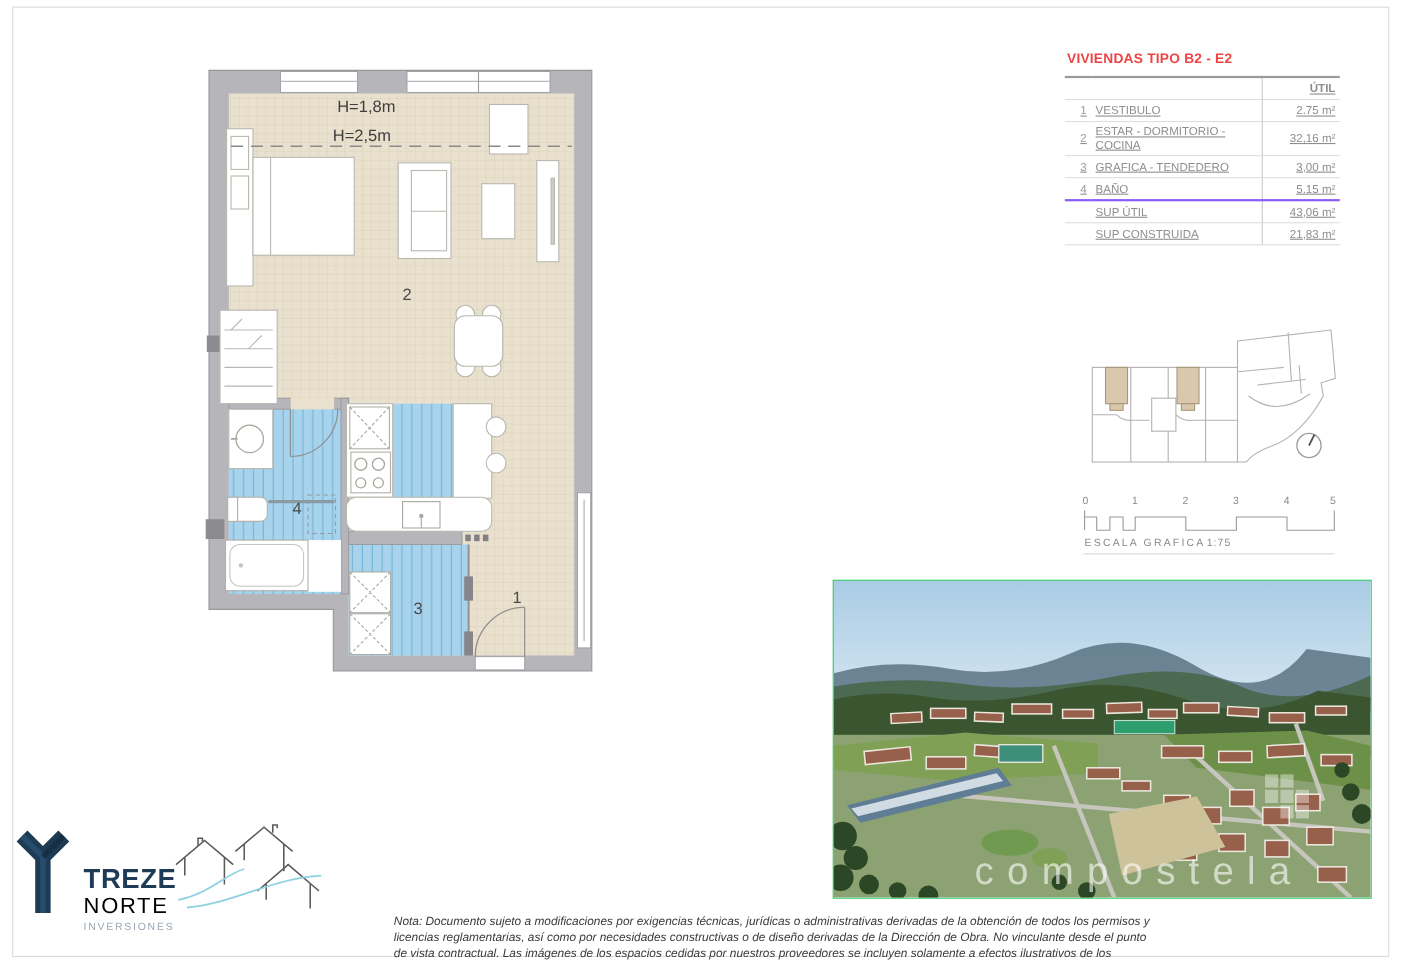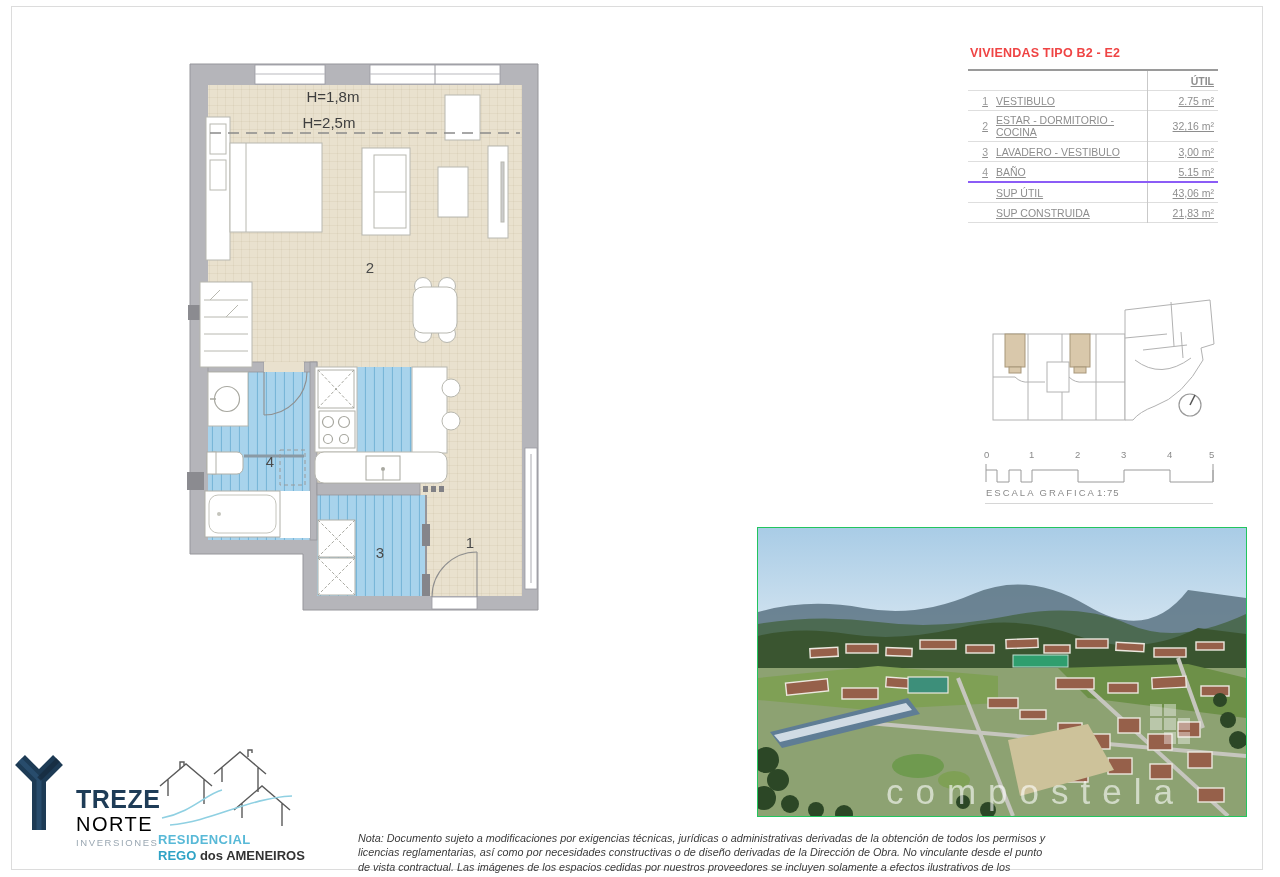--- a/index.html
+++ b/index.html
@@ -210,21 +210,21 @@
         <td class="name">VESTIBULO</td>
         <td class="val">2.75 m²</td>
       </tr>
       <tr>
         <td class="num">2</td>
         <td class="name">ESTAR - DORMITORIO - COCINA</td>
         <td class="val">32,16 m²</td>
       </tr>
       <tr>
         <td class="num">3</td>
-        <td class="name">LAVADERO - VESTIBULO</td>
+        <td class="name">GRAFICA - TENDEDERO</td>
         <td class="val">3,00 m²</td>
       </tr>
       <tr>
         <td class="num">4</td>
         <td class="name">BAÑO</td>
         <td class="val">5.15 m²</td>
       </tr>
       <tr class="total-first">
         <td class="num"></td>
         <td class="name">SUP ÚTIL</td>
@@ -390,20 +390,16 @@
         <path d="M28,23 v-7 h4 v3"></path>
         <path d="M62,28 L88,6 L114,28 M106,21 V46 M70,21 V36"></path>
         <path d="M96,11 v-7 h4 v3"></path>
         <path d="M82,64 L110,40 L138,64 M130,57 V80 M90,57 V72"></path>
       </g>
       <g fill="none" stroke="#8fd0e2" stroke-width="1.6">
         <path d="M10,72 C40,66 54,48 70,44"></path>
         <path d="M18,79 C62,75 96,52 140,50"></path>
       </g>
     </svg>
-    <div class="resid-text">
-      <div class="resid-l1">RESIDENCIAL</div>
-      <div><span class="resid-accent">REGO</span><span class="resid-rest"> dos AMENEIROS</span></div>
-    </div>
   </div>
 
   <p class="note">Nota: Documento sujeto a modificaciones por exigencias técnicas, jurídicas o administrativas derivadas de la obtención de todos los permisos y licencias reglamentarias, así como por necesidades constructivas o de diseño derivadas de la Dirección de Obra. No vinculante desde el punto de vista contractual. Las imágenes de los espacios cedidas por nuestros proveedores se incluyen solamente a efectos ilustrativos de los materiales y acabados referidos.</p>
 </div>
 
 </body></html>

